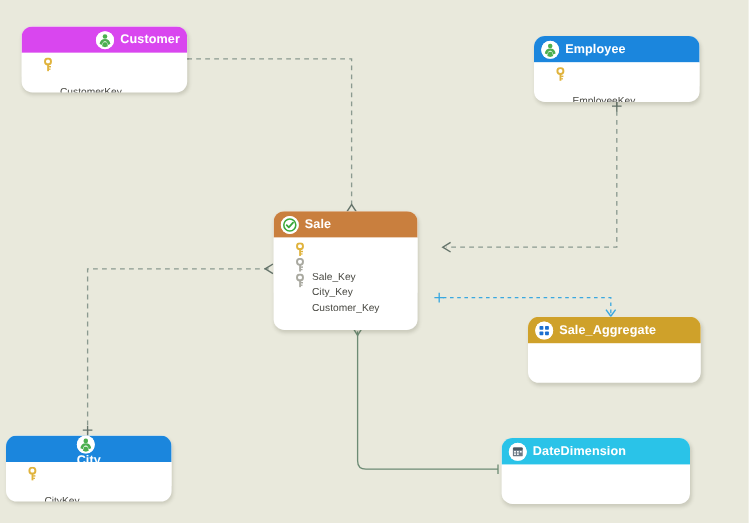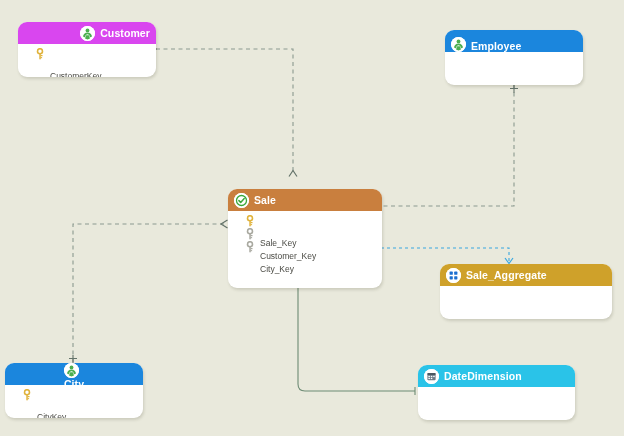--- a/index.html
+++ b/index.html
@@ -139,33 +139,46 @@
               <rect x="5.3" y="5.0" width="1.5" height="6.3" fill="#e0b33c"></rect>
               <rect x="6.6" y="7.0" width="1.9" height="1.2" fill="#e0b33c"></rect>
               <rect x="6.6" y="9.1" width="1.5" height="1.1" fill="#e0b33c"></rect>
             </svg>
           </span>
           <span class="field-label">CustomerKey</span>
         </div>
       </div>
     </div>
     <div class="entity" style="left: 445px; top: 30px; width: 138px; min-height: 55px;">
-      <div class="entity-header" style="background: rgb(27, 134, 221); align-items: flex-end;">
+      <div class="entity-header" style="background: rgb(27, 134, 221);">
         <span class="hdr-icon">
           <svg width="15" height="15" viewBox="0 0 15 15">
             <circle cx="7.5" cy="7.5" r="7.5" fill="#ffffff"></circle>
             <circle cx="7.5" cy="4.4" r="1.9" fill="#4caf50"></circle>
             <path d="M7.5 6.4 C5.0 6.4 3.2 8.0 3.0 10.6 L5.2 11.4 C5.3 9.4 6.2 8.3 7.5 8.3 C8.8 8.3 9.7 9.4 9.8 11.4 L12.0 10.6 C11.8 8.0 10.0 6.4 7.5 6.4 Z" fill="#4caf50"></path>
             <path d="M6.2 9.2 L5.0 12.6 L7.5 13.4 L10.0 12.6 L8.8 9.2 Z" fill="#4caf50"></path>
           </svg>
         </span>
         <span class="entity-title">Employee</span>
       </div>
-    </div>
-    <div class="entity" style="left: 228px; top: 189px; width: 154px; min-height: 99px;">
+      <div class="entity-body">
+        <div class="field-row">
+          <span class="field-icon">
+            <svg width="12" height="12" viewBox="0 0 12 12">
+              <circle cx="6" cy="3.2" r="2.5" fill="none" stroke="#e0b33c" stroke-width="1.6"></circle>
+              <rect x="5.3" y="5.0" width="1.5" height="6.3" fill="#e0b33c"></rect>
+              <rect x="6.6" y="7.0" width="1.9" height="1.2" fill="#e0b33c"></rect>
+              <rect x="6.6" y="9.1" width="1.5" height="1.1" fill="#e0b33c"></rect>
+            </svg>
+          </span>
+          <span class="field-label">EmployeeKey</span>
+        </div>
+      </div>
+    </div>
+    <div class="entity" style="left: 228px; top: 176px; width: 120px; min-height: 99px;">
       <div class="entity-header" style="background: rgb(201, 127, 62);">
         <span class="hdr-icon">
           <svg width="15" height="15" viewBox="0 0 15 15">
             <circle cx="7.5" cy="7.5" r="7.5" fill="#ffffff"></circle>
             <circle cx="7.5" cy="7.5" r="5" fill="none" stroke="#3aa83a" stroke-width="1.3"></circle>
             <path d="M4.9 7.6 L6.7 9.4 L10.2 5.5" fill="none" stroke="#3aa83a" stroke-width="1.5" stroke-linecap="round" stroke-linejoin="round"></path>
           </svg>
         </span>
         <span class="entity-title">Sale</span>
       </div>
@@ -183,36 +196,36 @@
         </div>
         <div class="field-row">
           <span class="field-icon">
             <svg width="12" height="12" viewBox="0 0 12 12">
               <circle cx="6" cy="3.2" r="2.5" fill="none" stroke="#a9a9a0" stroke-width="1.6"></circle>
               <rect x="5.3" y="5.0" width="1.5" height="6.3" fill="#a9a9a0"></rect>
               <rect x="6.6" y="7.0" width="1.9" height="1.2" fill="#a9a9a0"></rect>
               <rect x="6.6" y="9.1" width="1.5" height="1.1" fill="#a9a9a0"></rect>
             </svg>
           </span>
-          <span class="field-label">Customer_Key</span>
+          <span class="field-label">City_Key</span>
         </div>
         <div class="field-row">
           <span class="field-icon">
             <svg width="12" height="12" viewBox="0 0 12 12">
               <circle cx="6" cy="3.2" r="2.5" fill="none" stroke="#a9a9a0" stroke-width="1.6"></circle>
               <rect x="5.3" y="5.0" width="1.5" height="6.3" fill="#a9a9a0"></rect>
               <rect x="6.6" y="7.0" width="1.9" height="1.2" fill="#a9a9a0"></rect>
               <rect x="6.6" y="9.1" width="1.5" height="1.1" fill="#a9a9a0"></rect>
             </svg>
           </span>
-          <span class="field-label">City_Key</span>
-        </div>
-      </div>
-    </div>
-    <div class="entity" style="left: 440px; top: 264px; width: 172px; min-height: 55px; text-align: right;">
+          <span class="field-label">Customer_Key</span>
+        </div>
+      </div>
+    </div>
+    <div class="entity" style="left: 440px; top: 264px; width: 144px; min-height: 55px; text-align: right;">
       <div class="entity-header" style="background: rgb(207, 161, 42);">
         <span class="hdr-icon">
           <svg width="15" height="15" viewBox="0 0 15 15">
             <circle cx="7.5" cy="7.5" r="7.5" fill="#ffffff"></circle>
             <rect x="3.6" y="3.6" width="3.2" height="3.2" rx="0.6" fill="#1b6fd0"></rect>
             <rect x="8.2" y="3.6" width="3.2" height="3.2" rx="0.6" fill="#1b6fd0"></rect>
             <rect x="3.6" y="8.2" width="3.2" height="3.2" rx="0.6" fill="#1b6fd0"></rect>
             <rect x="8.2" y="8.2" width="3.2" height="3.2" rx="0.6" fill="#1b6fd0"></rect>
           </svg>
         </span>

